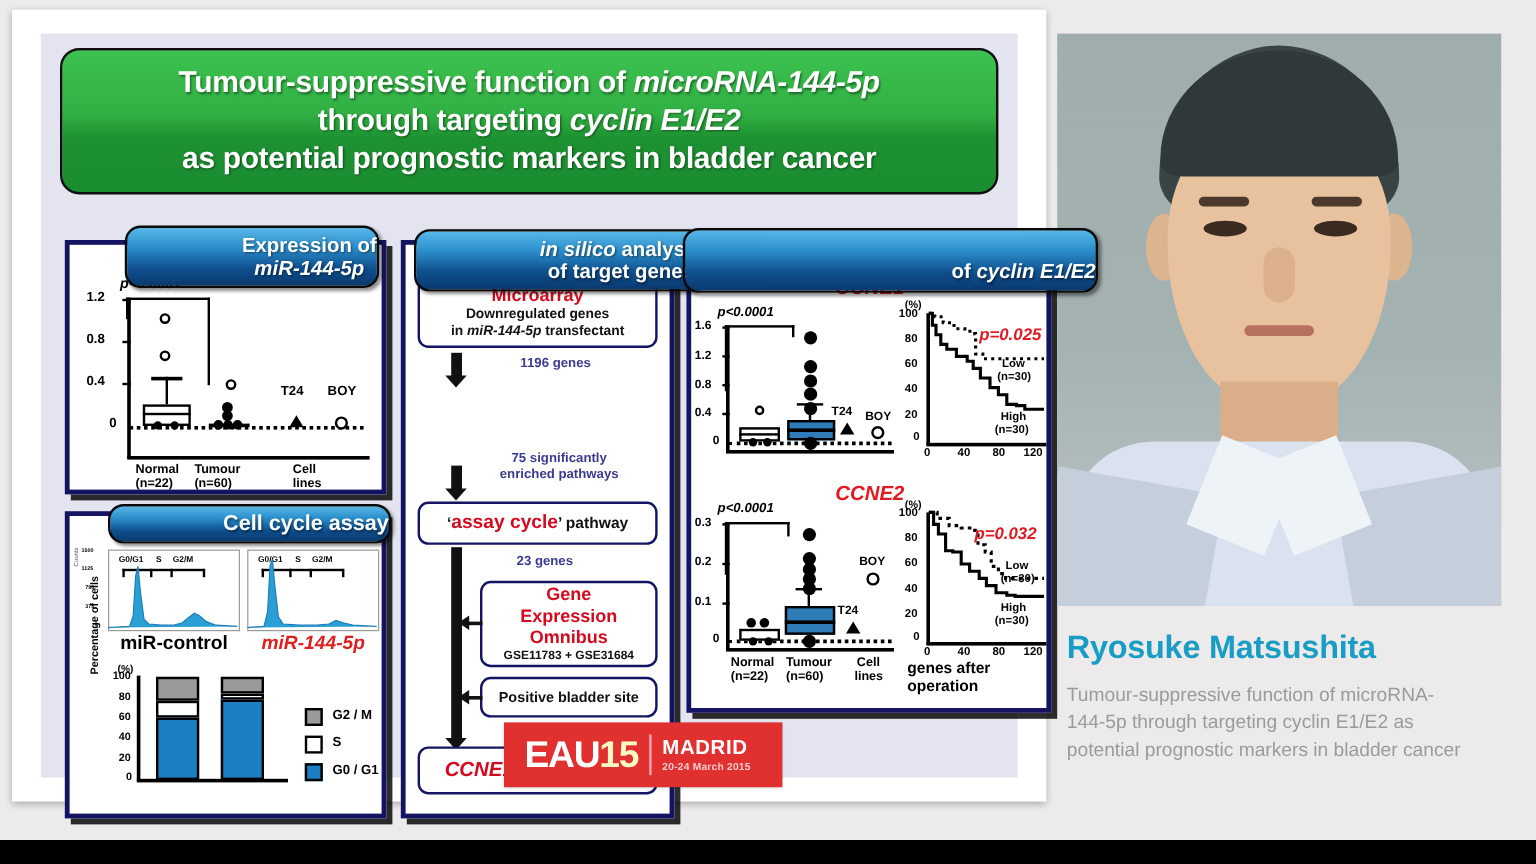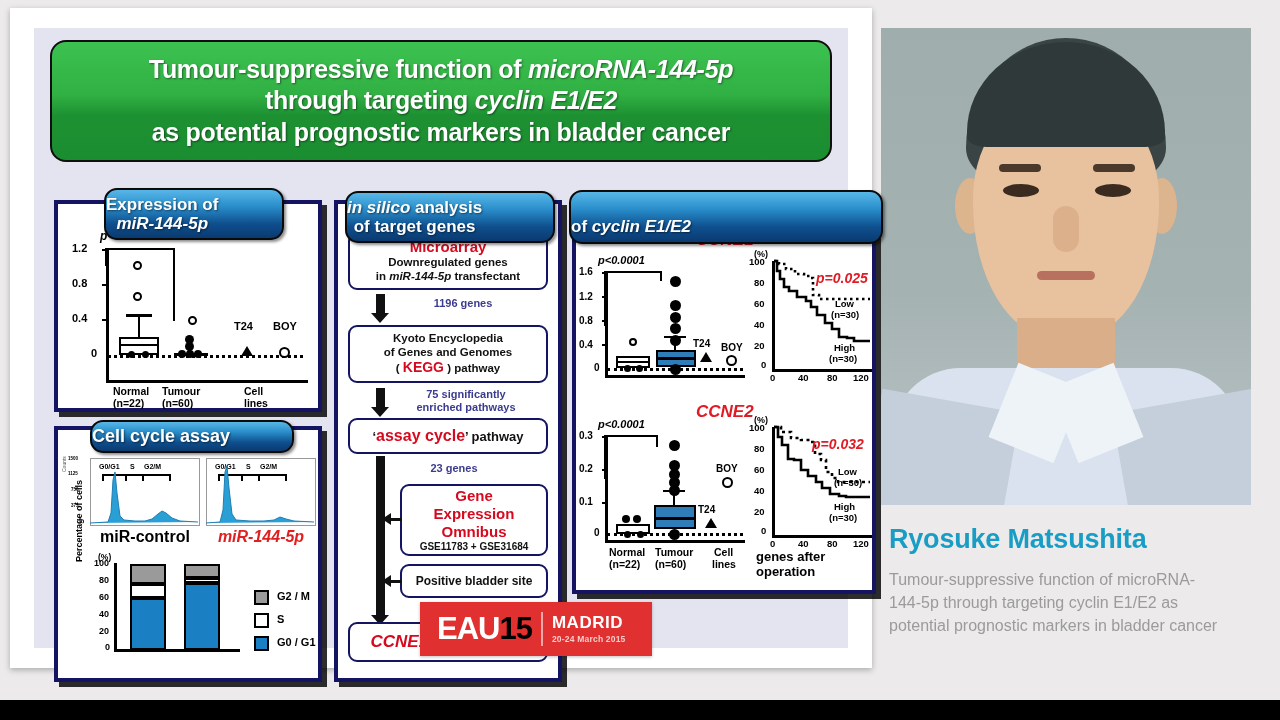--- a/index.html
+++ b/index.html
@@ -44,24 +44,25 @@
   .panel{
     position:absolute;background:#ffffff;border:4px solid #141463;
     box-shadow:5px 5px 0 rgba(0,0,0,.82);
     box-sizing:border-box;
   }
   .pill{
     position:absolute;z-index:5;
     border-radius:13px;border:2px solid #0a0a0a;
     background:linear-gradient(180deg,#58b7e8 0%,#2a8ecb 34%,#0f4f8e 70%,#0a3a70 100%);
     color:#ffffff;font-weight:bold;text-align:center;
-    display:flex;align-items:center;justify-content:flex-start;
+    display:flex;align-items:center;justify-content:flex-end;
     text-shadow:1px 1px 2px rgba(0,0,0,.5);
     box-shadow:2px 2px 3px rgba(0,0,0,.45);
     line-height:1.12;
+    padding-left:32px;
   }
   .pill i{font-style:italic;}
 
   
   #panel-expression{left:20px;top:172px;width:268px;height:212px;}
   #pill-expression{left:70px;top:160px;width:176px;height:48px;font-size:17px;}
 
   #panel-cellcycle{left:20px;top:398px;width:268px;height:256px;}
   #pill-cellcycle{left:56px;top:392px;width:200px;height:29px;font-size:18px;}
 
@@ -110,21 +111,21 @@
   .stack{position:absolute;border:2px solid #000;box-sizing:border-box;}
   .lgbox{position:absolute;width:15px;height:15px;border:2px solid #000;box-sizing:border-box;}
 
   
   .eau{
     position:absolute;left:386px;top:574px;width:232px;height:54px;
     background:#e03030;display:flex;align-items:center;
     box-shadow:0 1px 3px rgba(0,0,0,.25);
   }
   .eau .e1{color:#fff;font-weight:bold;font-size:31px;letter-spacing:-1px;margin-left:17px;}
-  .eau .e2{color:#000000;font-weight:bold;font-size:31px;letter-spacing:-1px;}
+  .eau .e2{color:#fef9c3;font-weight:bold;font-size:31px;letter-spacing:-1px;}
   .eau .bar{width:2px;height:34px;background:#f0a8a8;margin:0 9px;}
   .eau .m1{color:#fff;font-size:17px;font-weight:bold;letter-spacing:.5px;line-height:1;}
   .eau .m2{color:#f6cccc;font-size:8.5px;font-weight:bold;letter-spacing:.2px;margin-top:3px;}
 
   
   .photo{
     position:absolute;left:881px;top:28px;width:370px;height:477px;
     background:linear-gradient(180deg,#9fadad 0%,#a5b2b2 55%,#b9c4c6 100%);
     overflow:hidden;
   }
@@ -294,27 +295,22 @@
     <div class="panel" id="panel-insilico">
 
       <div class="fbox" style="top:28px;width:200px;height:58px;">
         <span class="red">Microarray</span>
         <span>Downregulated genes</span>
         <span><span>in </span><i>miR-144-5p</i><span> transfectant</span></span>
       </div>
       <div class="farrow" style="left:38px;top:90px;height:20px;"></div>
       <div class="flabel" style="left:60px;top:93px;width:130px;">1196 genes</div>
 
-      <div class="fbox" style="top:121px;width:200px;height:58px;">
-        <span>Kyoto Encyclopedia</span>
-        <span>of Genes and Genomes</span>
-        <span><span>( </span><span class="red-sm" style="font-size:14px;">KEGG</span><span> ) pathway</span></span>
-      </div>
       <div class="farrow" style="left:38px;top:184px;height:20px;"></div>
-      <div class="flabel" style="left:58px;top:184px;width:140px;"><span>75 significantly</span><br><span>enriched pathways</span></div>
+      <div class="flabel" style="left:58px;top:172px;width:140px;"><span>75 significantly</span><br><span>enriched pathways</span></div>
 
       <div class="fbox" style="top:214px;width:200px;height:36px;font-size:13px;">
         <span><span>‘</span><span class="red-sm" style="font-size:16px;">assay cycle</span><span>’ pathway</span></span>
       </div>
 
       <div class="farrow" style="left:38px;top:252px;height:160px;"></div>
       <div class="flabel" style="left:56px;top:258px;width:120px;">23 genes</div>
 
       <div class="fbox" style="left:62px;top:280px;width:148px;height:72px;">
         <span class="red">Gene</span>

